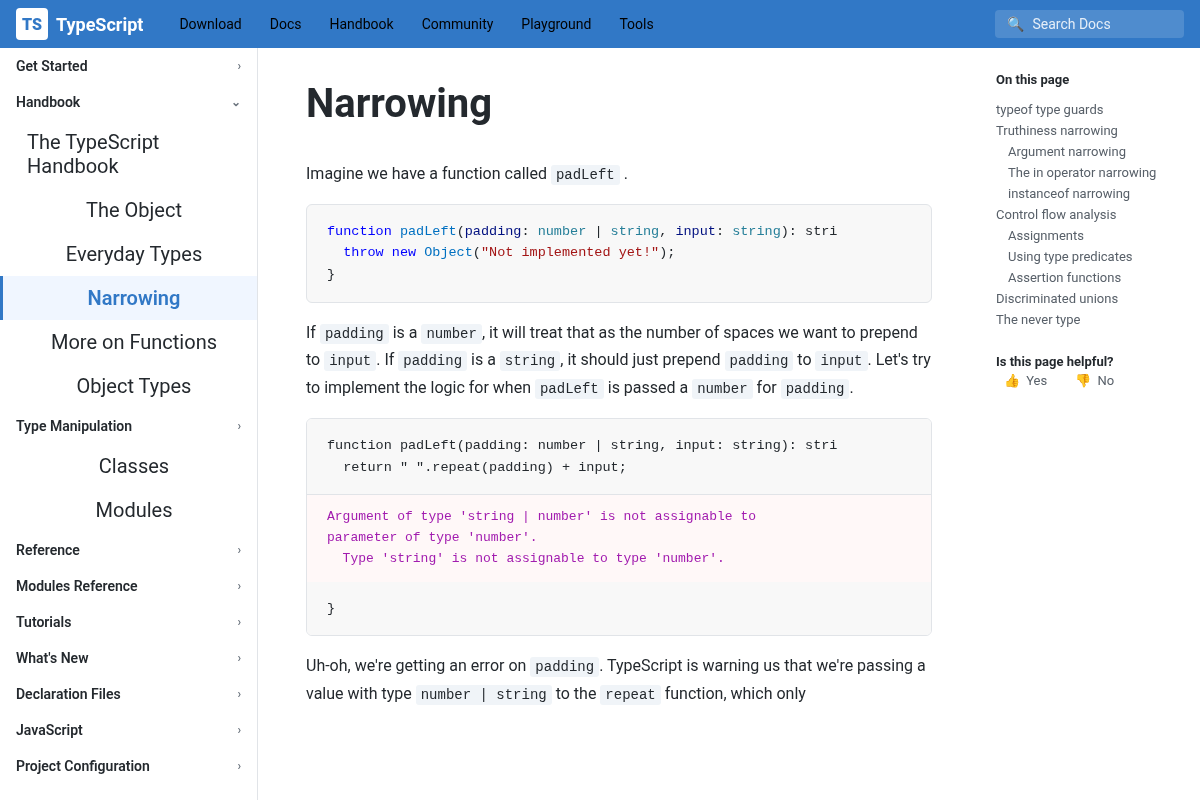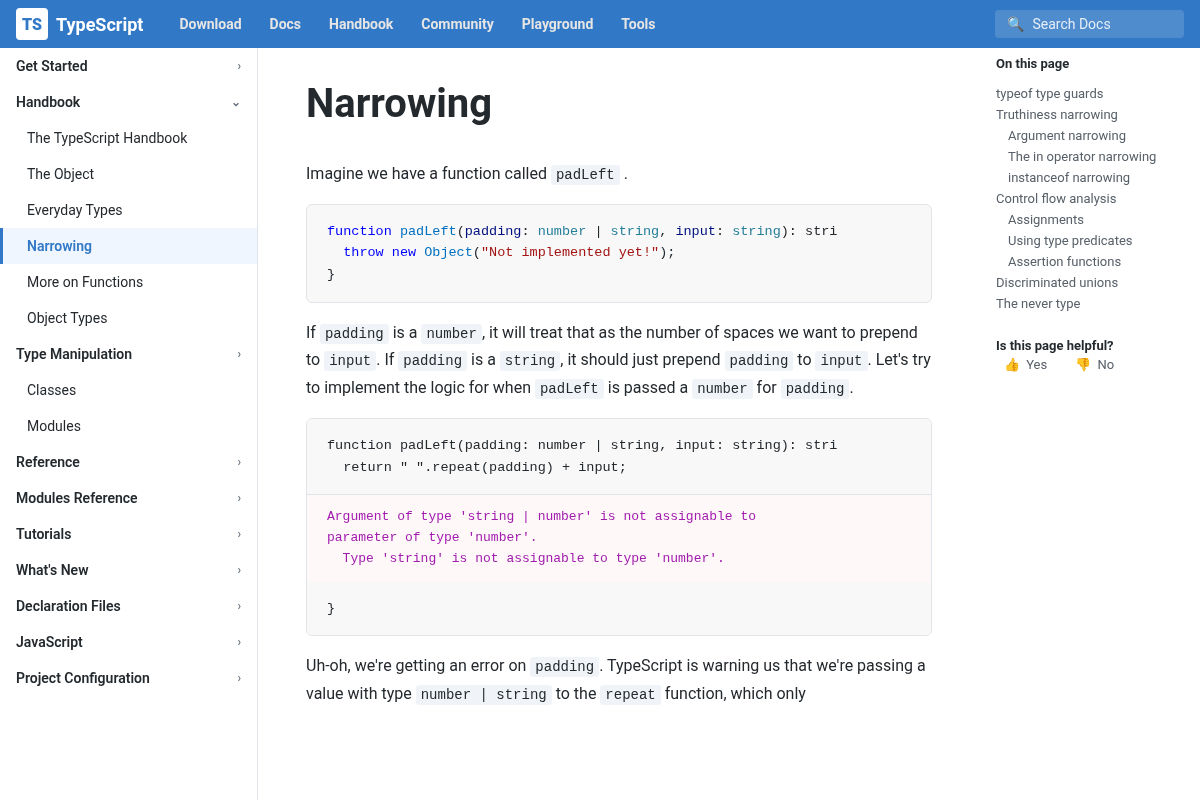--- a/index.html
+++ b/index.html
@@ -37,26 +37,26 @@
       font-size: 16px;
       font-weight: 900;
       color: #3178c6;
     }
     .nav-links {
       display: flex;
       gap: 4px;
       flex: 1;
     }
     .nav-link {
-      color: #e5e5e5;
+      color: #000000;
       text-decoration: none;
       padding: 6px 12px;
       border-radius: 4px;
       font-size: 14px;
-      font-weight: 700;
+      font-weight: 400;
     }
     .nav-search {
       display: flex;
       align-items: center;
       background: rgba(255,255,255,0.15);
       border-radius: 4px;
       padding: 6px 12px;
       color: white;
       cursor: pointer;
       gap: 8px;
@@ -78,24 +78,24 @@
       height: calc(100vh - 48px);
       overflow-y: auto;
       position: fixed;
       top: 48px;
       left: 0;
       background: #fff;
     }
     .sidebar-item {
       display: flex;
       align-items: center;
-      justify-content: flex-start;
+      justify-content: center;
       padding: 10px 16px;
       cursor: pointer;
-      font-size: 14px;
+      font-size: 20px;
       color: #24292e;
       border-left: 3px solid transparent;
     }
     .sidebar-item.active {
       color: #3178c6;
       border-left: 3px solid #3178c6;
       background: #f0f6ff;
       font-weight: 600;
     }
     .sidebar-item.sub { padding-left: 24px; }
@@ -121,21 +121,21 @@
       min-height: calc(100vh - 48px);
       max-width: 900px;
     }
 
     
     .right-panel {
       width: 220px;
       position: fixed;
       top: 48px;
       right: 0;
-      padding: 8px 16px;
+      padding: 24px 16px;
       height: calc(100vh - 48px);
       overflow-y: auto;
     }
     .on-this-page-title {
       font-size: 13px;
       font-weight: 700;
       color: #24292e;
       margin-bottom: 12px;
     }
     .toc-item {

